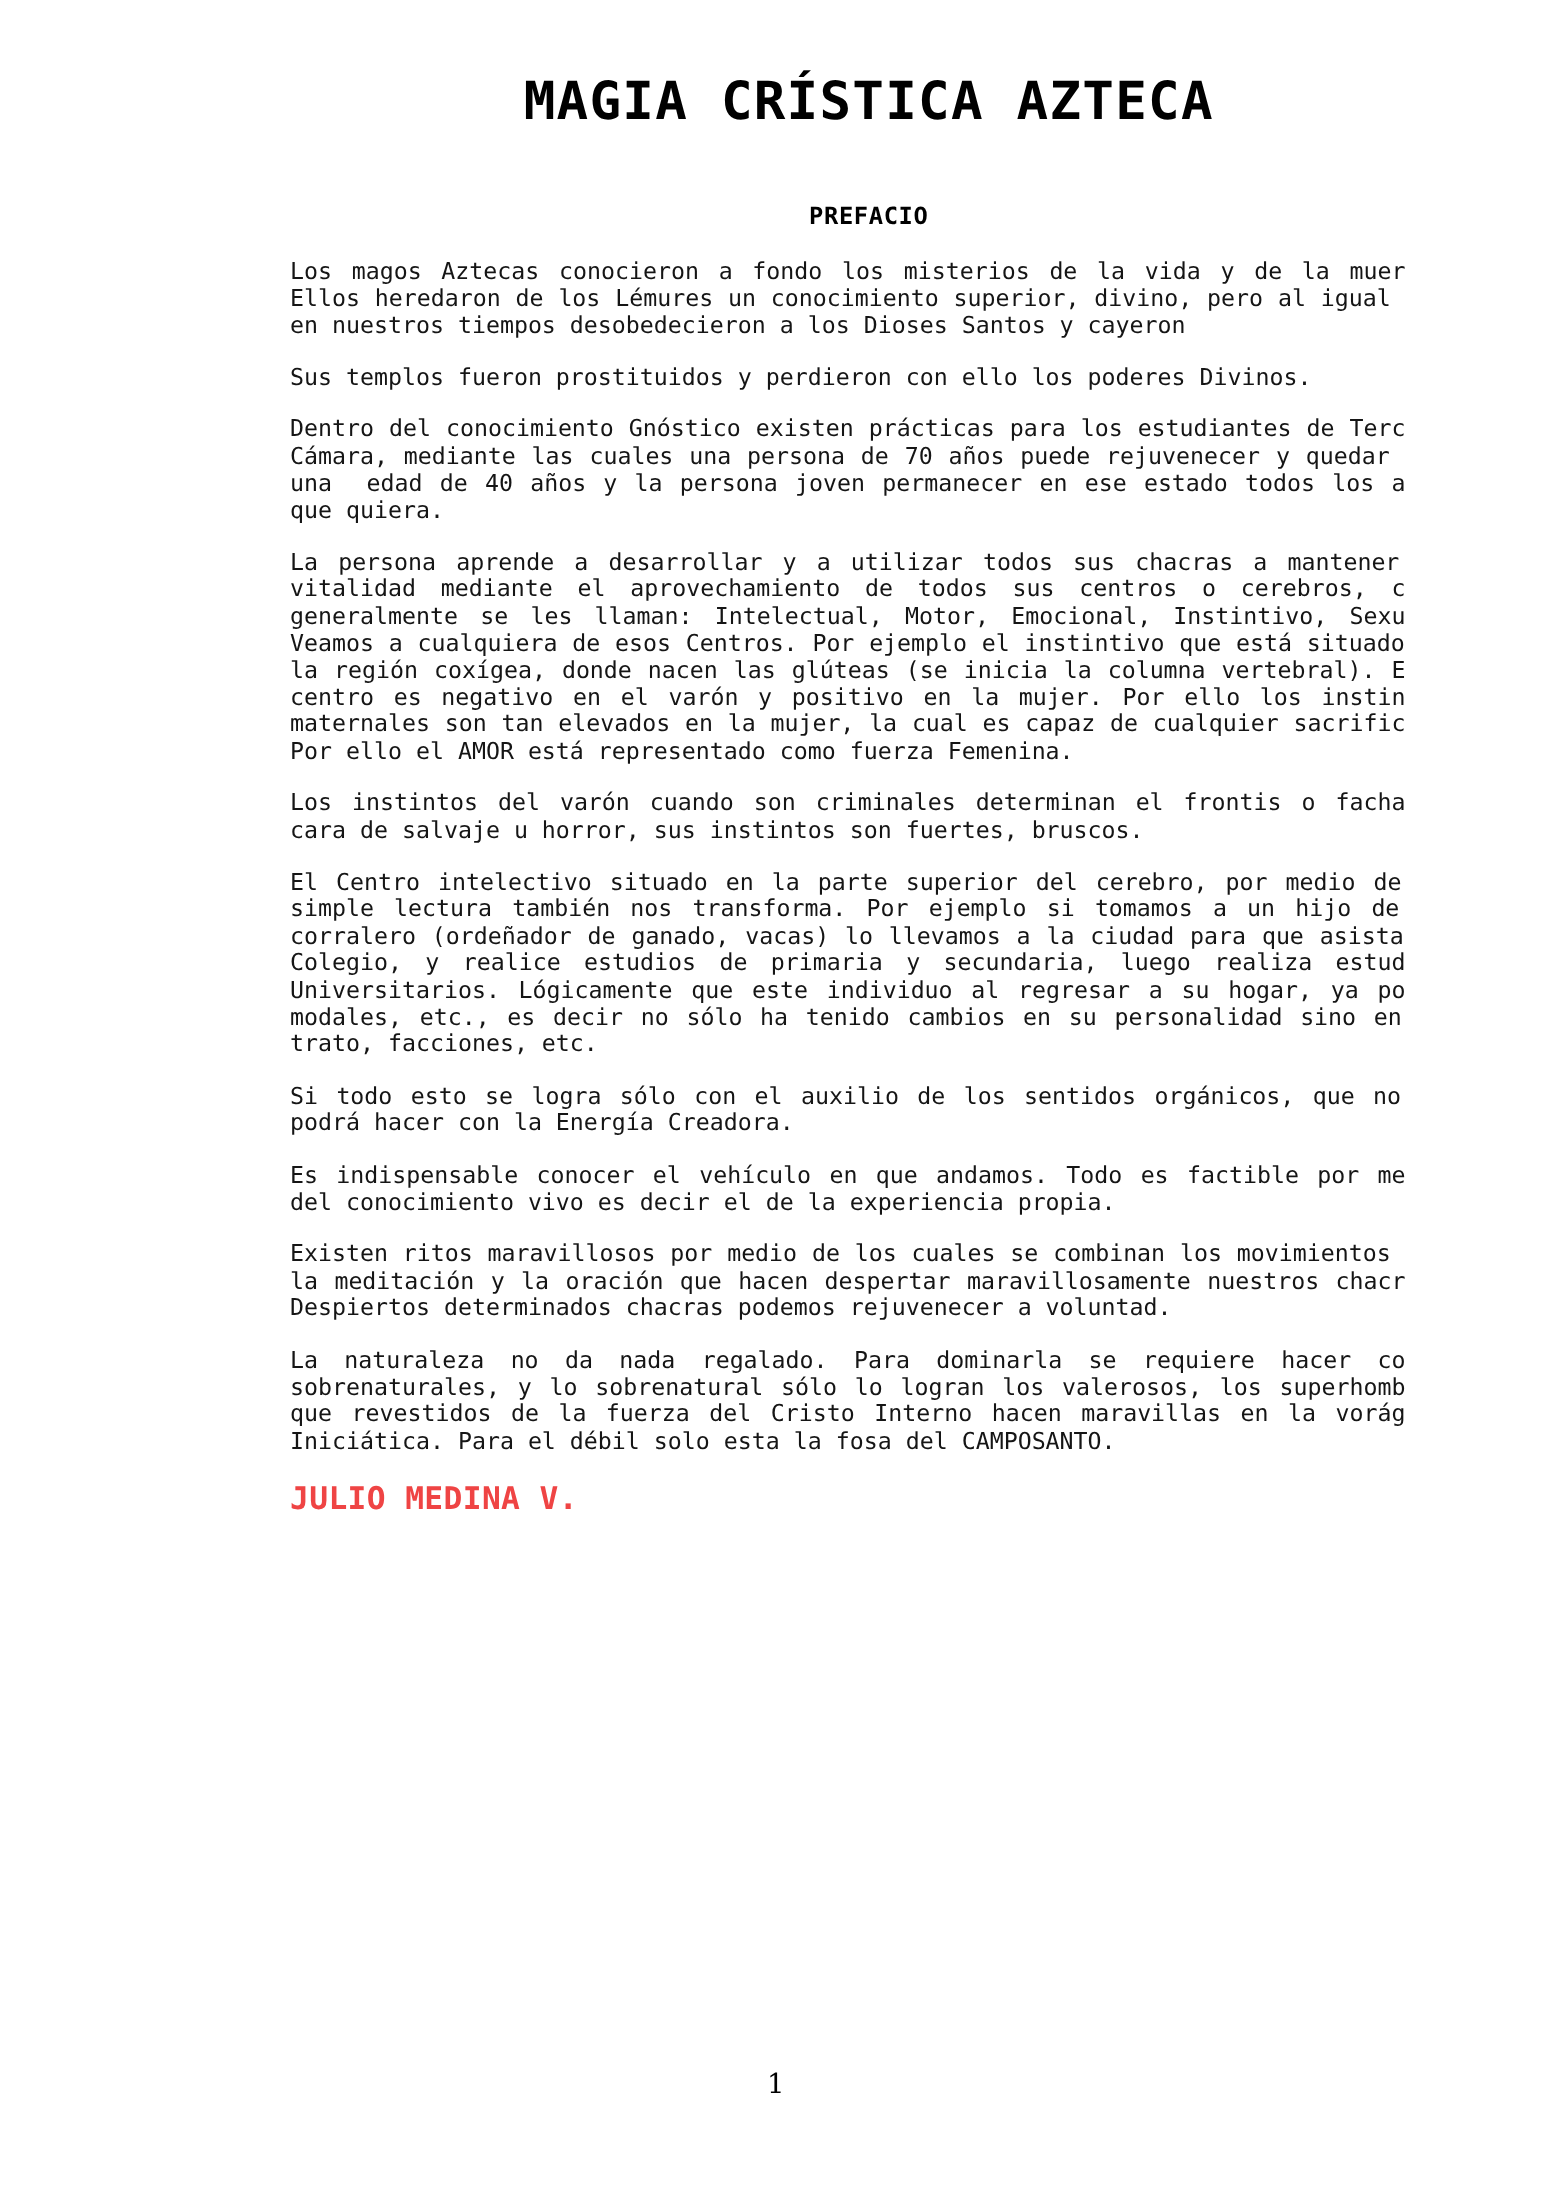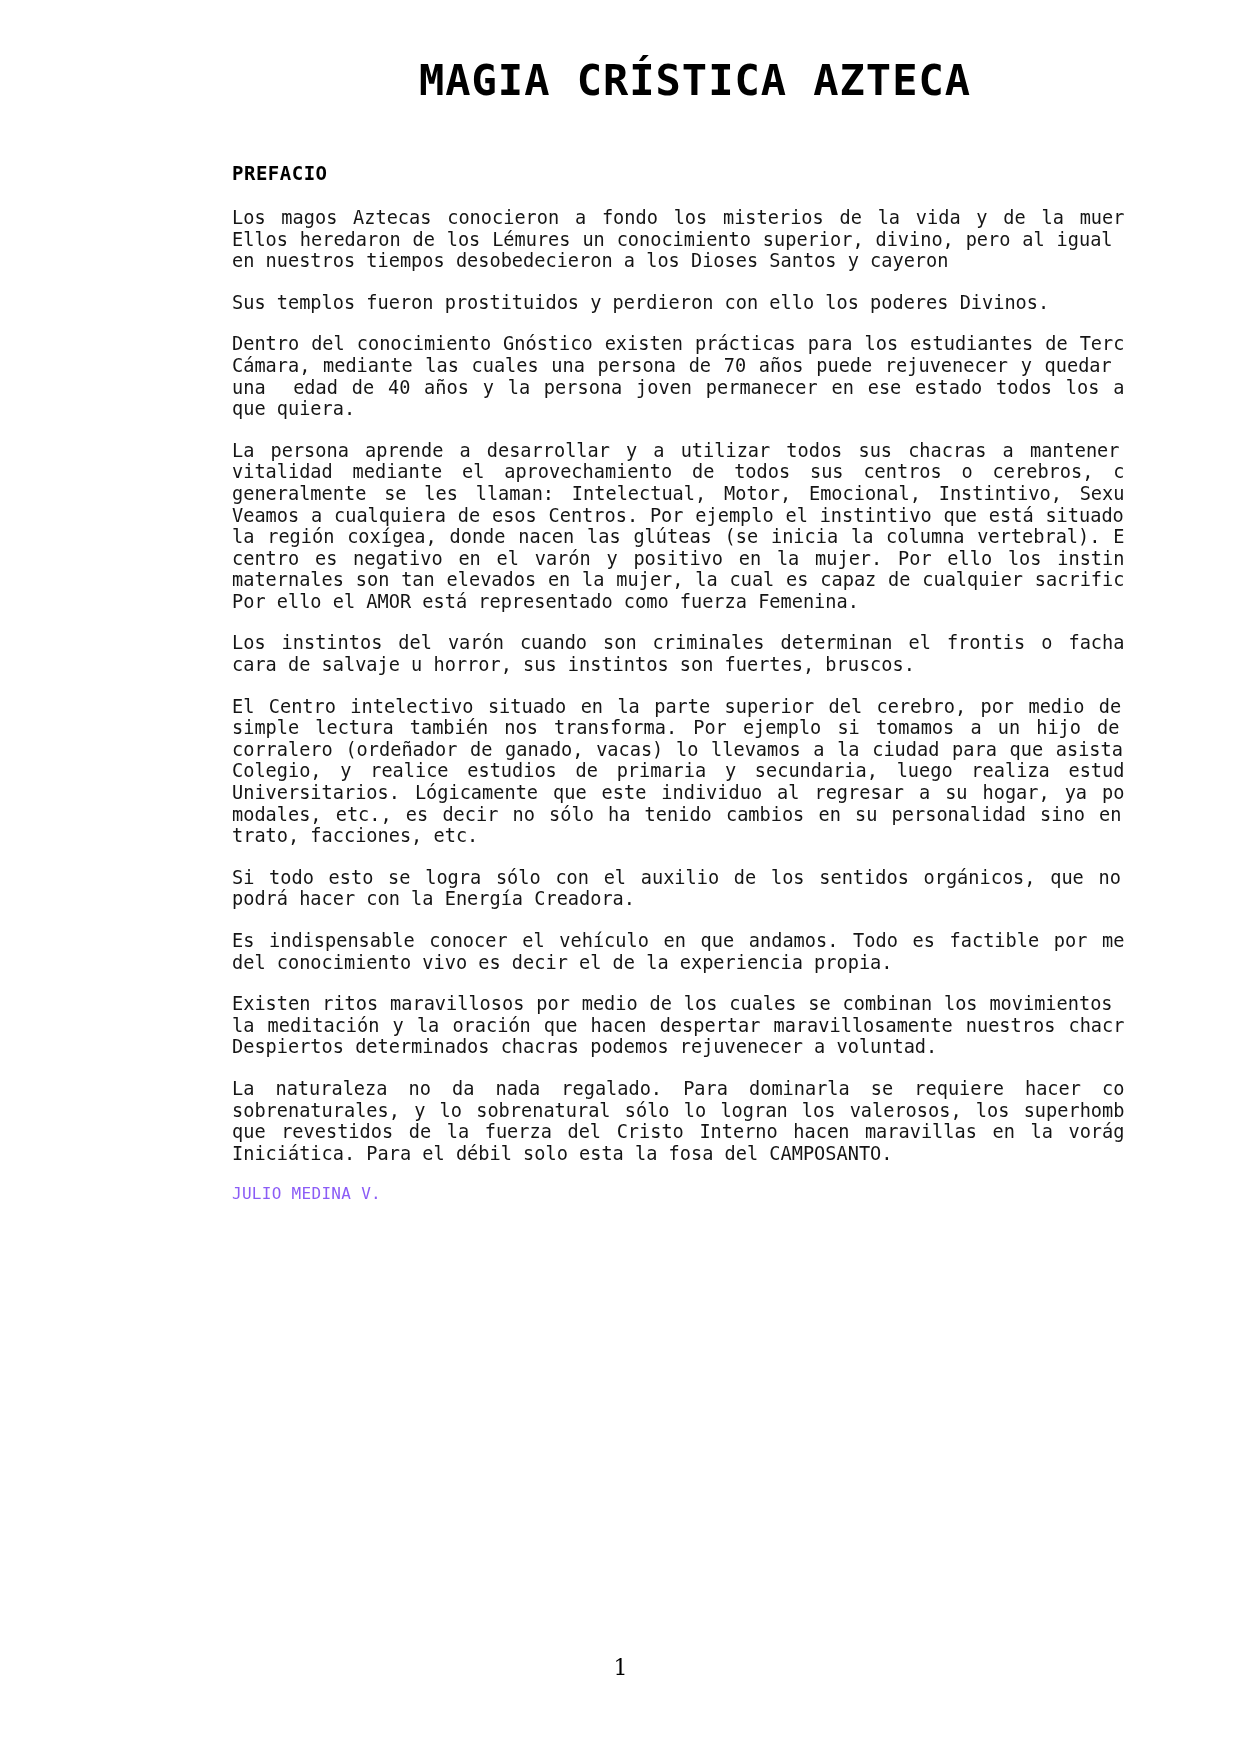--- a/index.html
+++ b/index.html
@@ -44,21 +44,21 @@
     color: #000000;
     margin: 0;
     padding-top: 34px;
     line-height: 1.1;
   }
   .section-heading {
     font-family: "DejaVu Sans Mono", "Liberation Mono", monospace;
     font-weight: bold;
     font-size: 19px;
     letter-spacing: 0.5px;
-    text-align: left;
+    text-align: center;
     color: #000000;
     margin: 0;
     padding-top: 58px;
     line-height: 1.2;
   }
   .body-block {
     padding-top: 22px;
   }
   p.para {
     font-family: "DejaVu Sans Mono", "Liberation Mono", monospace;
@@ -70,23 +70,23 @@
     margin: 0 0 20px 0;
     white-space: pre-wrap;
     -webkit-hyphens: none;
     hyphens: none;
   }
   p.para.last-line-left {
     text-align-last: left;
   }
   .signature {
     font-family: "DejaVu Sans Mono", "Liberation Mono", monospace;
-    font-size: 16px;
-    font-weight: normal;
-    color: #8b5cf6;
+    font-size: 25px;
+    font-weight: bold;
+    color: #ef4444;
     text-align: left;
     margin: 13px 0 0 0;
     letter-spacing: 0.3px;
   }
   .page-number {
     position: absolute;
     left: 0;
     right: 0;
     top: 1655px;
     text-align: center;

